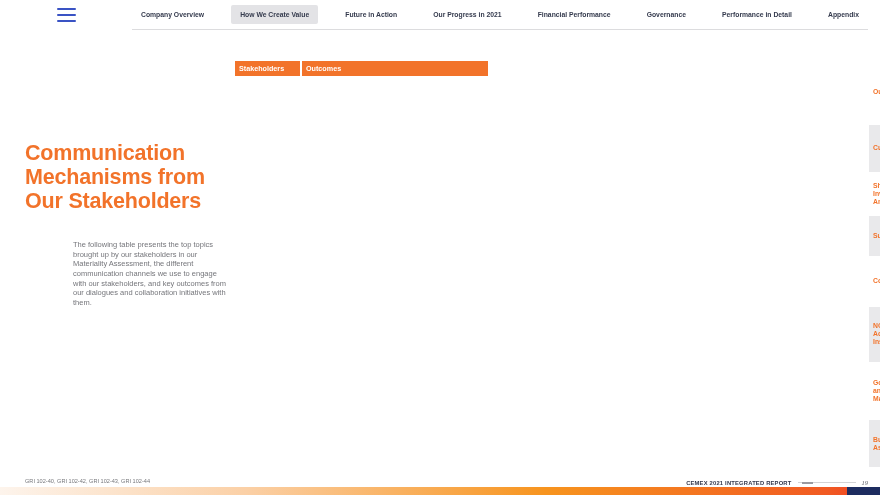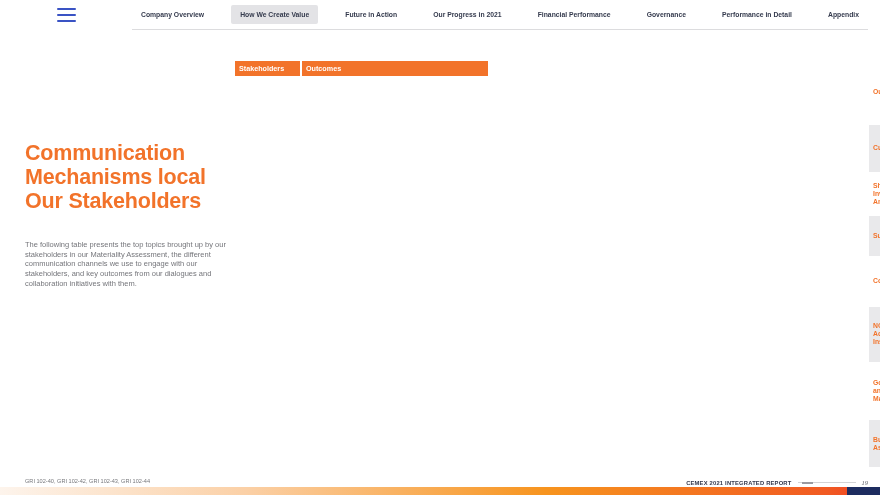--- a/index.html
+++ b/index.html
@@ -15,21 +15,21 @@
     display: flex; align-items: center; justify-content: space-between;
     border-bottom: 1px solid #dcdcde; }
   .nav-item { font-size: 6.8px; font-weight: 700; color: #343a4d; white-space: nowrap;
     padding: 6px 9px; cursor: pointer; }
   .nav-item.active { background: #e3e3e6; border-radius: 2px; }
 
   
   .intro { position: absolute; left: 25px; top: 141px; width: 206px; }
   .intro h1 { color: var(--accent, #f2732a); font-size: 21.5px; font-weight: 800;
     line-height: 1.12; letter-spacing: -0.2px; }
-  .intro p { margin-top: 27px; font-size: 7.5px; line-height: 1.28; color: #75767b; }
+  .intro p { margin-top: 27px; font-size: 7.5px; line-height: 1.28; color: #75767b; margin-left: 48px; }
 
   
   .stable { position: absolute; left: 235px; top: 35px; width: 632px;
     display: flex; flex-direction: row; gap: 2px; margin-top: 26px; }
   .thead, .trow { display: grid; grid-template-columns: 65px 186px 184px 191px; gap: 2px; }
   .thead .hcell { background: var(--accent, #f2732a); color: #fff; font-weight: 700;
     font-size: 7.2px; line-height: 15px; height: 15px; padding-left: 4px; white-space: nowrap; overflow: hidden; }
   .trow.white .cell { background: #ffffff; }
   .trow.white .cell.channels { background: #f0f0f1; }
   .trow.gray .cell { background: #e9e9eb; }
@@ -70,21 +70,21 @@
       <div class="nav-item">Future in Action</div>
       <div class="nav-item">Our Progress in 2021</div>
       <div class="nav-item">Financial Performance</div>
       <div class="nav-item">Governance</div>
       <div class="nav-item">Performance in Detail</div>
       <div class="nav-item">Appendix</div>
     </nav>
 </div>
 
 <div class="intro">
-  <h1>Communication Mechanisms local Our Stakeholders</h1>
+  <h1>Communication Mechanisms from Our Stakeholders</h1>
   <p>The following table presents the top topics brought up by our stakeholders in our Materiality Assessment, the different communication channels we use to engage with our stakeholders, and key outcomes from our dialogues and collaboration initiatives with them.</p>
 </div>
 
 <div class="stable">
   <div class="thead">
       <div class="hcell">Stakeholders</div>
       <div class="hcell">Outcomes</div>
     </div>
   <div style="display:flex;flex-direction:column;gap:2px;">
       <div class="trow white">

